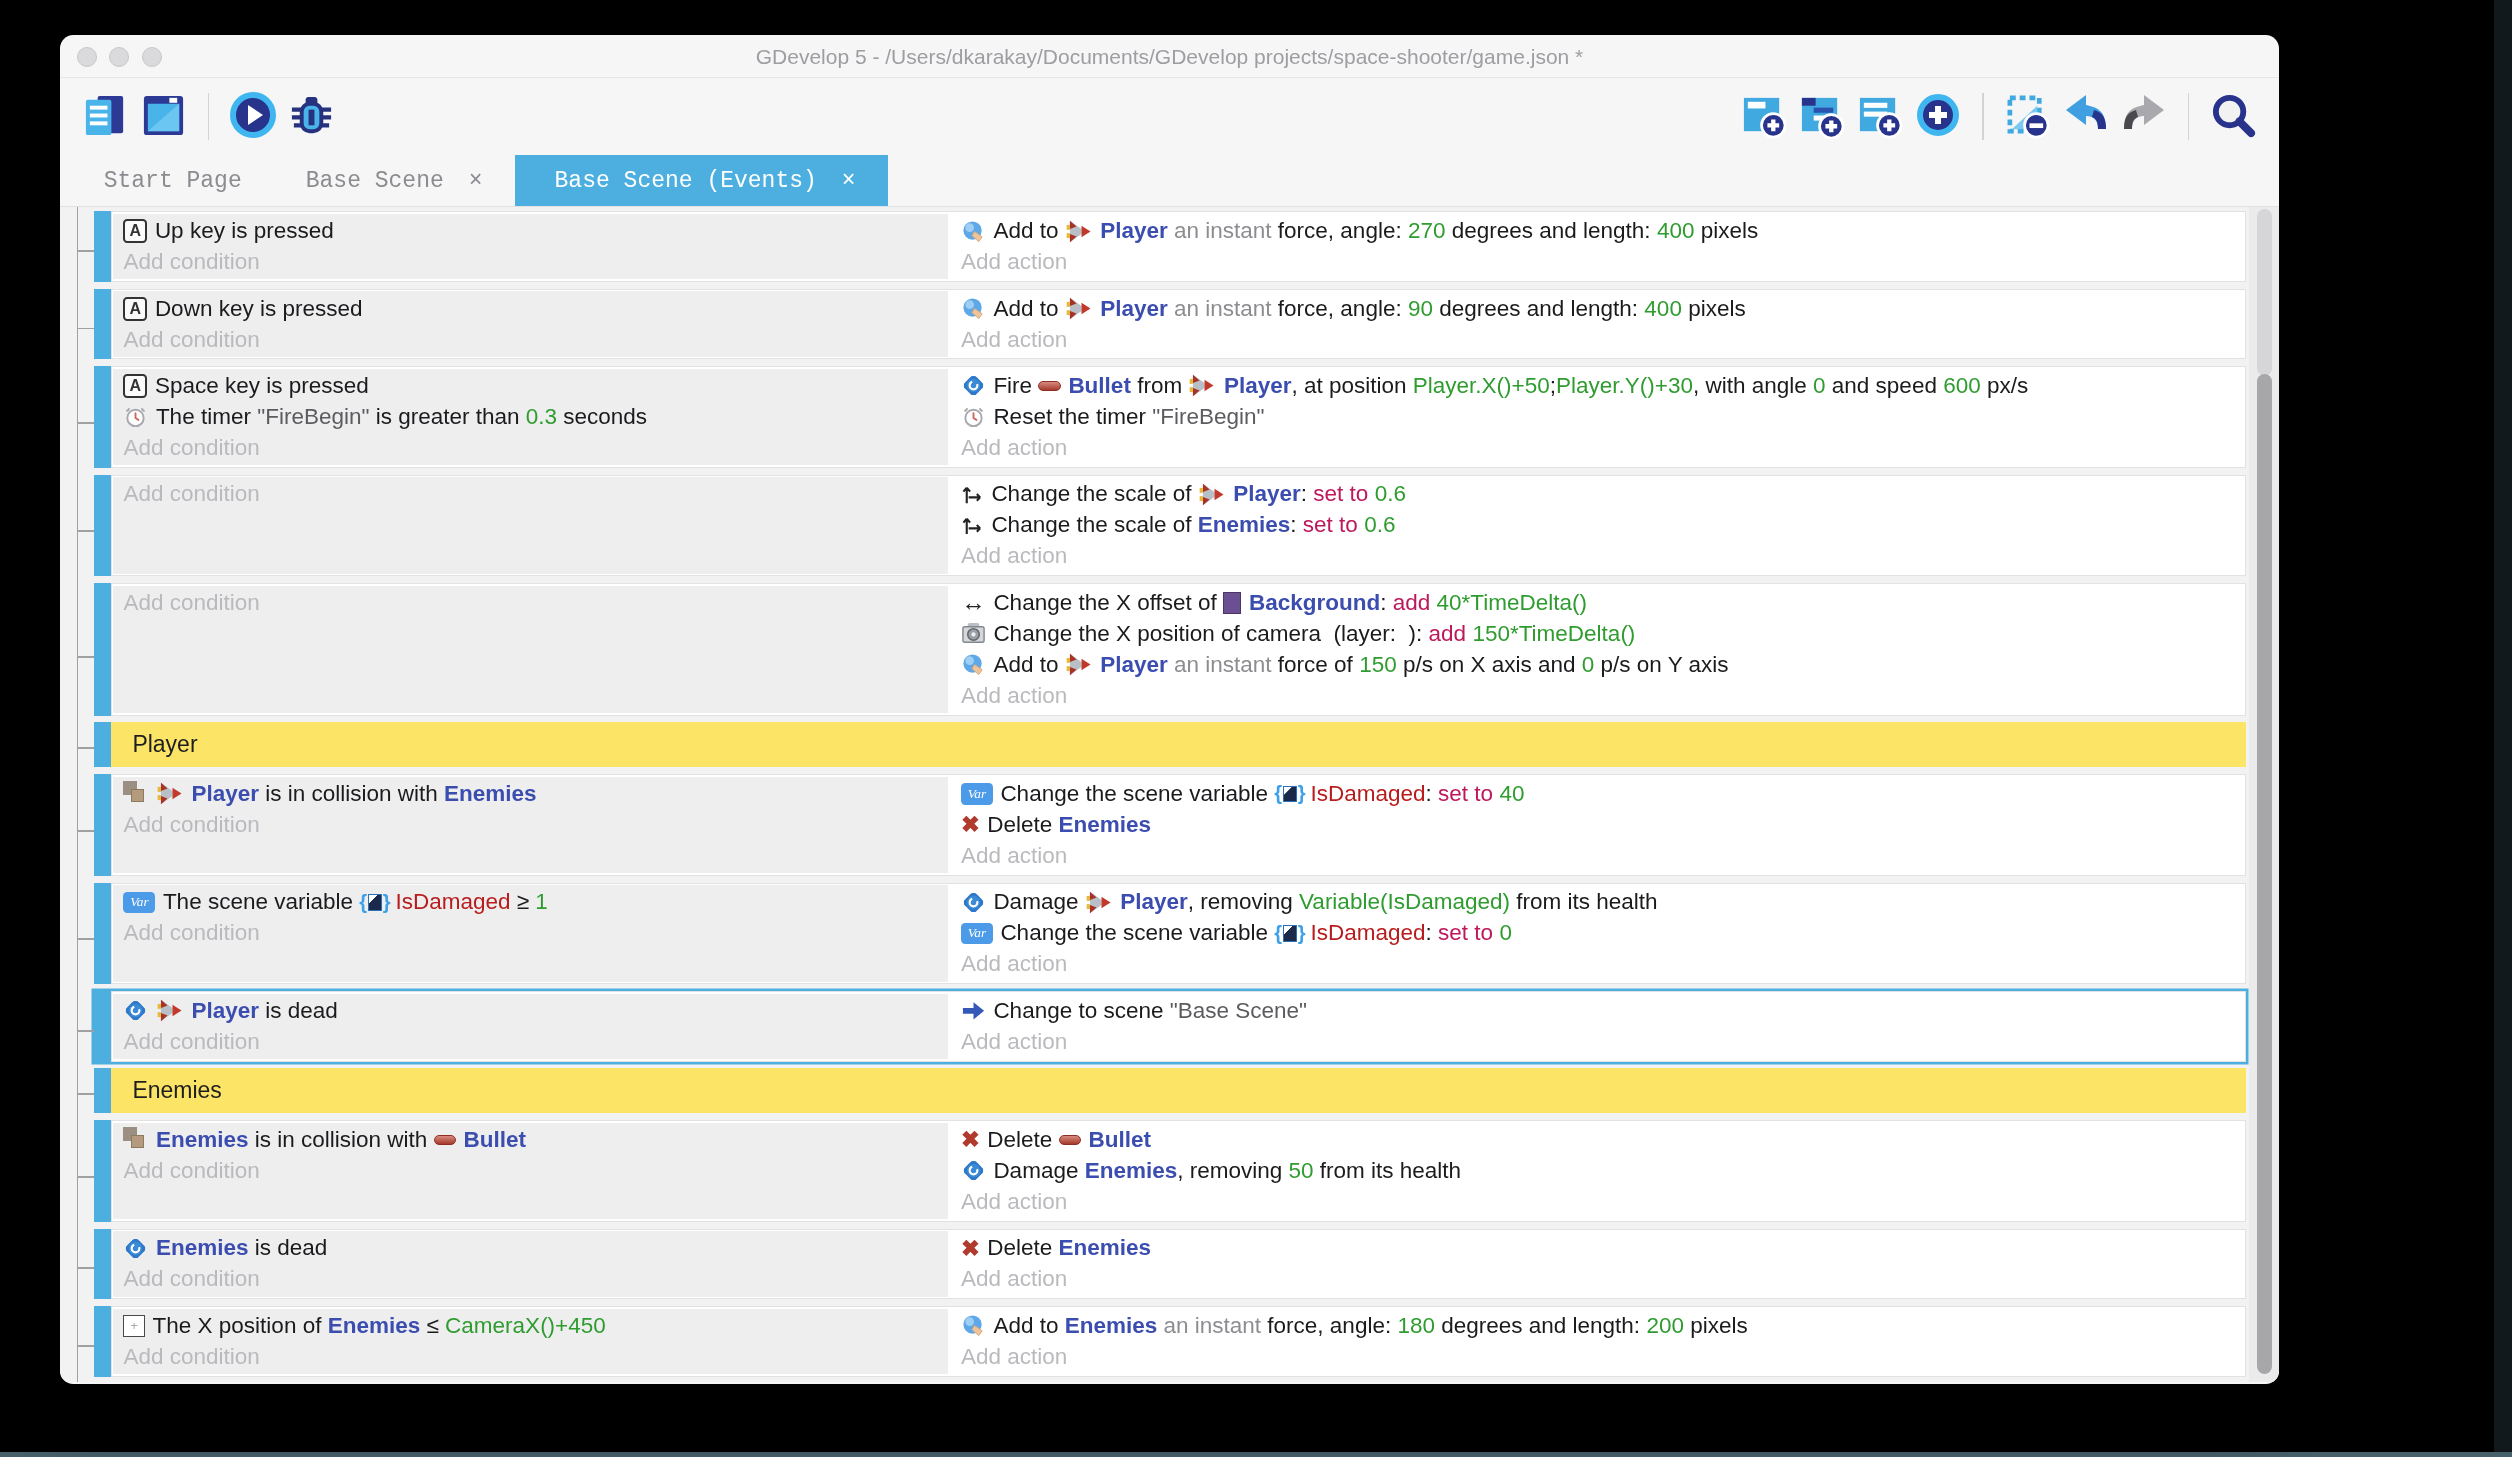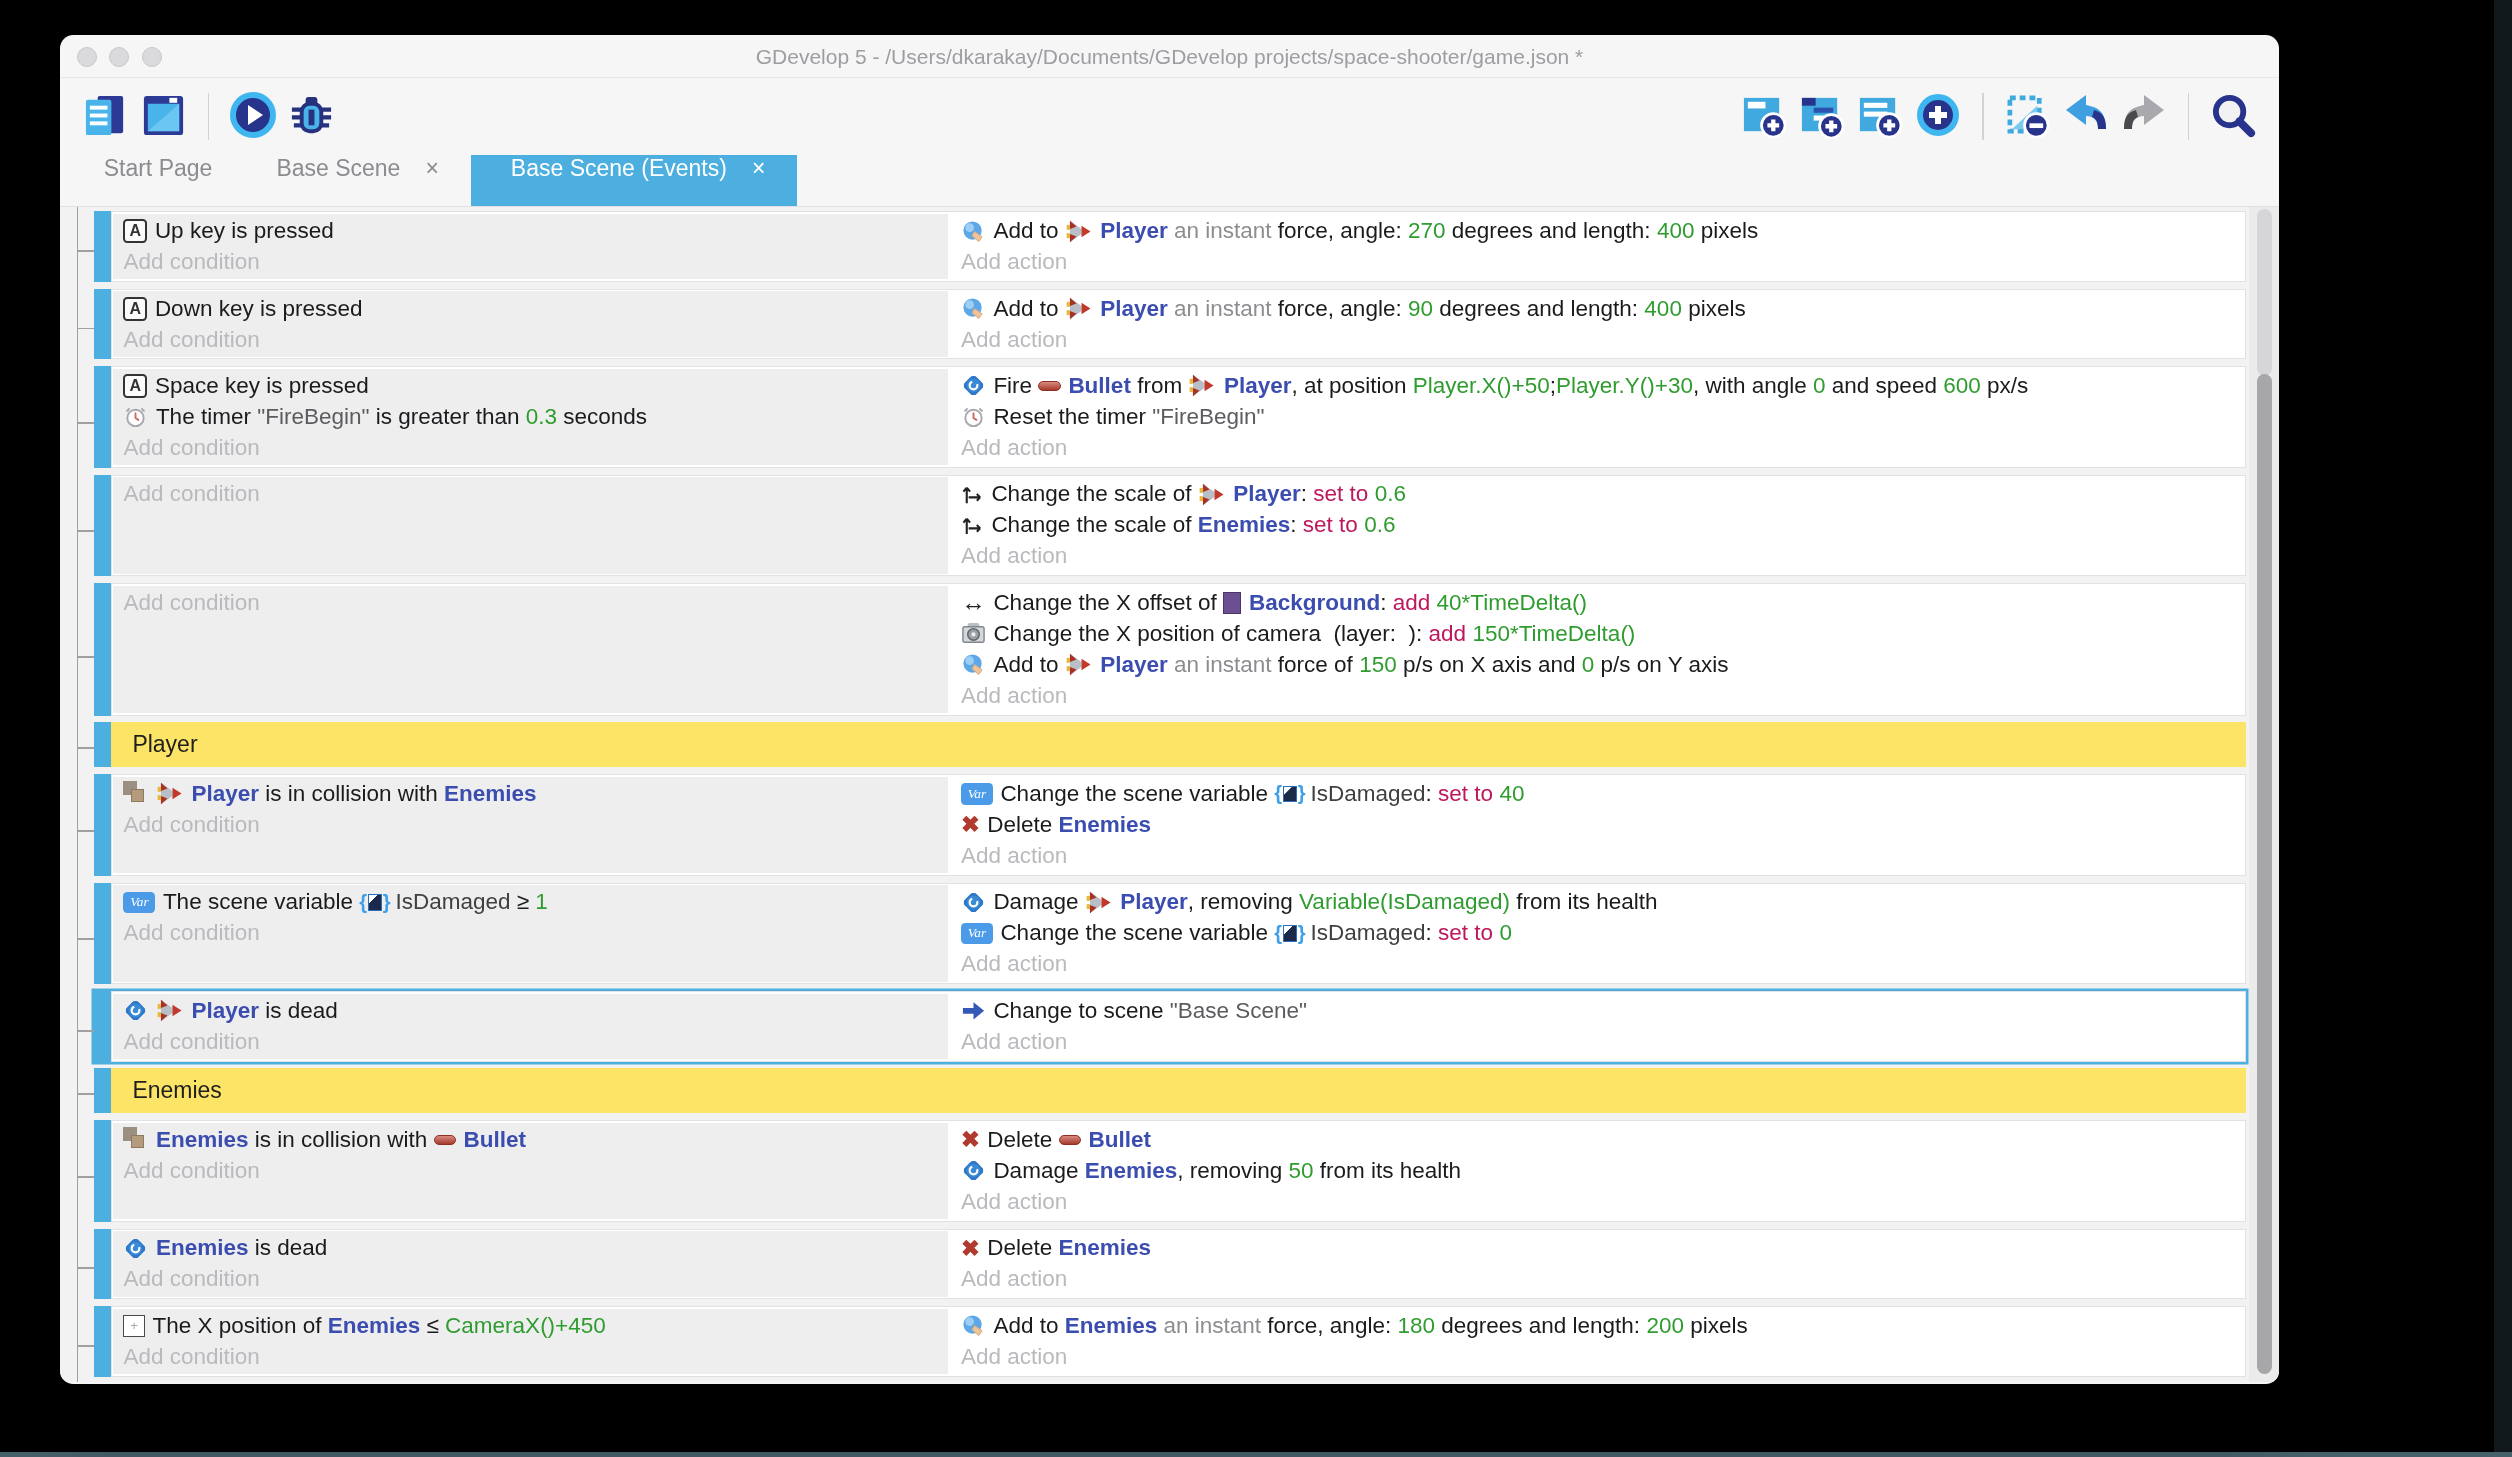--- a/index.html
+++ b/index.html
@@ -13,21 +13,21 @@
   .lights { position:absolute; left:16.7px; top:11.7px; display:flex; gap:12.5px; }
   .light { width:20px; height:20px; border-radius:50%; background:#dadadd; border:0.8px solid #c7c7ca; }
   .wtitle { text-align:center; line-height:43px; font-size:21px; color:#9d9da2; }
 
   .toolbar { height:77px; display:flex; align-items:center; justify-content:space-between; padding:0 21.7px; }
   .tb-group { display:flex; align-items:center; gap:10px; }
   .tb-btn { width:48px; height:48px; display:flex; align-items:center; justify-content:center; cursor:pointer; }
   .tb-sep { width:1.7px; height:47px; background:#d3d3d5; margin:0 10px; }
 
   .tabbar { height:52px; display:flex; align-items:stretch; background:#f6f6f7; border-bottom:1.7px solid #e1e1e3; padding-left:11.7px; }
-  .tab { display:flex; align-items:flex-start; gap:25px; padding:0 32px; font-size:23px; color:#8b8b90; cursor:pointer; }
+  .tab { display:flex; align-items:center; gap:25px; padding:0 32px; font-size:23px; color:#8b8b90; cursor:pointer;font-family:Liberation Mono, monospace; }
   .tab .tab-close { font-size:23px; color:#8b8b90; }
   .tab.active { background:#4cafe0; color:#fff;padding-left:40px; }
   .tab.active .tab-close { color:#fff; }
 
   .sheet { position:relative; height:1175px; background:#f2f2f3; overflow:hidden; }
   #treeline { position:absolute; left:16.7px; top:0; width:1.7px; background:#a0a0a3; }
   #events { padding:4.2px 33px 0 34px; position:relative; }
 
   .event-row { display:flex; margin-bottom:6.7px; position:relative; }
   .event-row::before { content:""; position:absolute; left:-17.5px; top:55%; width:17.5px; height:1.7px; background:#a0a0a3; }
@@ -35,21 +35,21 @@
   .bar { width:16.7px; flex:none; background:#4cafe0; }
   .event-box { flex:1; background:#fff; border:0.8px solid #e2e2e4; display:flex; gap:2.5px; padding:1.7px; }
   .cond-cell { width:835px; flex:none; background:#eeeeef; padding:1.7px 8.3px 1.7px 10px; }
   .act-cell { flex:1; background:#fff; padding:1.7px 8.3px 1.7px 10px; }
   .line { display:flex; align-items:center; height:31px; font-size:22.5px; color:#1b1b1e; white-space:pre; cursor:pointer; }
   .line .seg { white-space:pre; }
   .add-line { color:#bababe; }
   .seg-obj { color:#3c4db0; font-weight:bold; }
   .seg-num { color:#2f9c2f; }
   .seg-op  { color:#be185d; }
-  .seg-var { color:#404040;text-align:right; }
+  .seg-var { color:#b91c1c;text-align:right; }
   .seg-dim { color:#8d8d91; }
   .seg-str { color:#5c5c60; }
 
   .group-row .group-box { flex:1; background:#fbe466; height:45px; display:flex; align-items:center; padding-left:21.7px; font-size:23px; color:#1e1e1e; }
 
   .footer { position:relative; display:flex; justify-content:space-between; padding:10px 79px 0 75px; font-size:23px; color:#a4a4a8; }
   .footer::before { content:""; position:absolute; left:16.7px; top:27px; width:20px; height:1.7px; background:#a0a0a3; }
 
   .scroll-track { position:absolute; right:0; top:0; bottom:0; width:30px; background:#ebebec; }
   .scroll-thumb-light { position:absolute; right:6.7px; top:1.7px; width:15px; height:167px; border-radius:7.5px; background:#d6d6d8; }

